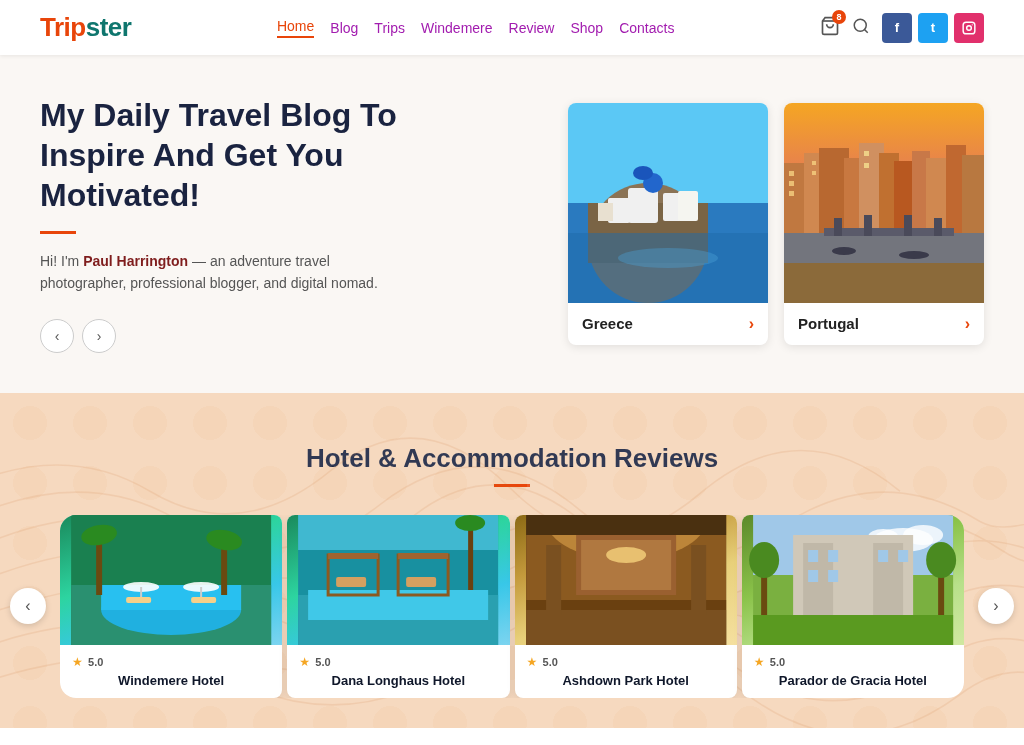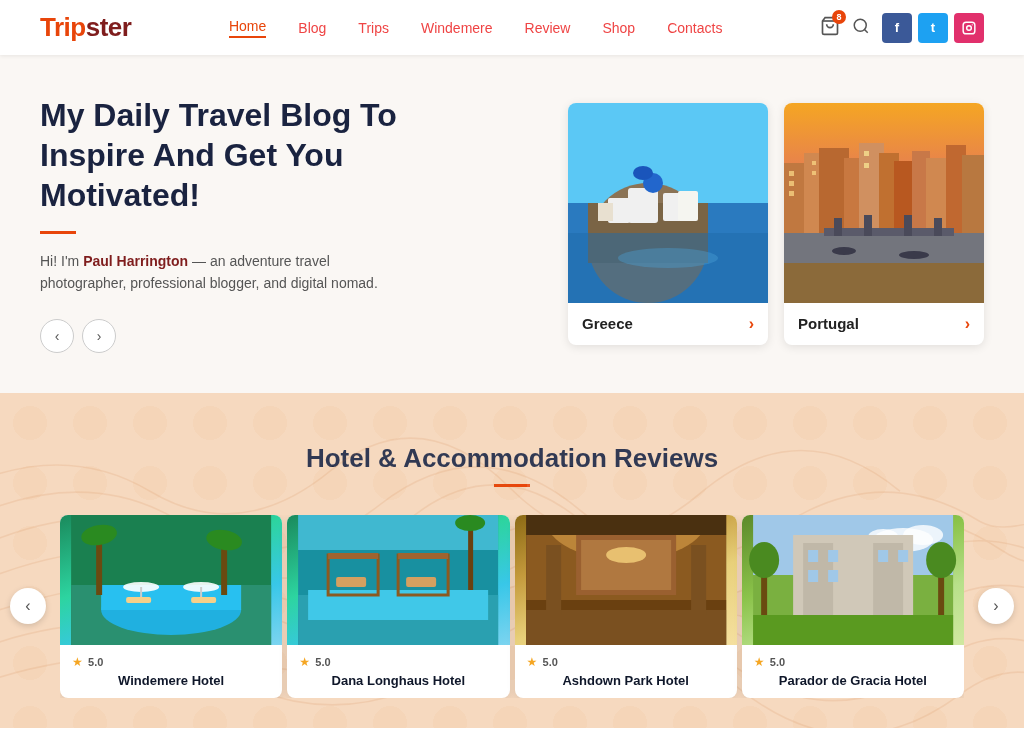--- a/index.html
+++ b/index.html
@@ -16,26 +16,26 @@
       position: relative;
       z-index: 10;
     }
     .logo {
       font-size: 26px;
       font-weight: 700;
       color: #222;
       letter-spacing: -0.5px;
     }
     .logo span { color: #e8450a; text-align: right; }
-    nav { display: flex; gap: 32px; align-items: center; }
+    nav { display: flex; gap: 16px; align-items: center; }
     nav a {
       text-decoration: none;
       font-size: 14px;
       font-weight: 500;
-      color: #ef4444;
+      color: #a21caf;
     }
     nav a.active { color: #e8450a; border-bottom: 2px solid #e8450a; padding-bottom: 2px; }
     .header-right { display: flex; align-items: center; gap: 12px; }
     .cart-icon { position: relative; cursor: pointer; }
     .cart-badge {
       position: absolute;
       top: -6px; right: -6px;
       background: #e8450a;
       color: #fff;
       font-size: 9px;
@@ -166,20 +166,21 @@
       position: relative;
       display: flex;
       align-items: center;
       padding: 0 60px;
     }
     .reviews-cards {
       display: flex;
       gap: 5px;
       overflow: hidden;
       width: 100%;
+      border-radius: 16px;
     }
     .review-card {
       background: #fff;
       border-radius: 8px;
       overflow: hidden;
       flex: 1;
       min-width: 0;
       box-shadow: 0 2px 8px rgba(0,0,0,0.1);
     }
     .review-card-body { padding: 10px 12px; }
@@ -216,21 +217,21 @@
       width: 100%; height: 100%;
       pointer-events: none;
       opacity: 0.12;
     }
   </style>
 </head>
 <body>
 
 <header>
   <div class="logo">
-    <span>Trip</span><span style="color:#7f1d1d">ster</span>
+    <span>Trip</span><span style="color:#0f766e">ster</span>
   </div>
 
   <nav>
     <a href="#" class="active">Home</a>
     <a href="#">Blog</a>
     <a href="#">Trips</a>
     <a href="#">Windemere</a>
     <a href="#">Review</a>
     <a href="#">Shop</a>
     <a href="#">Contacts</a>

